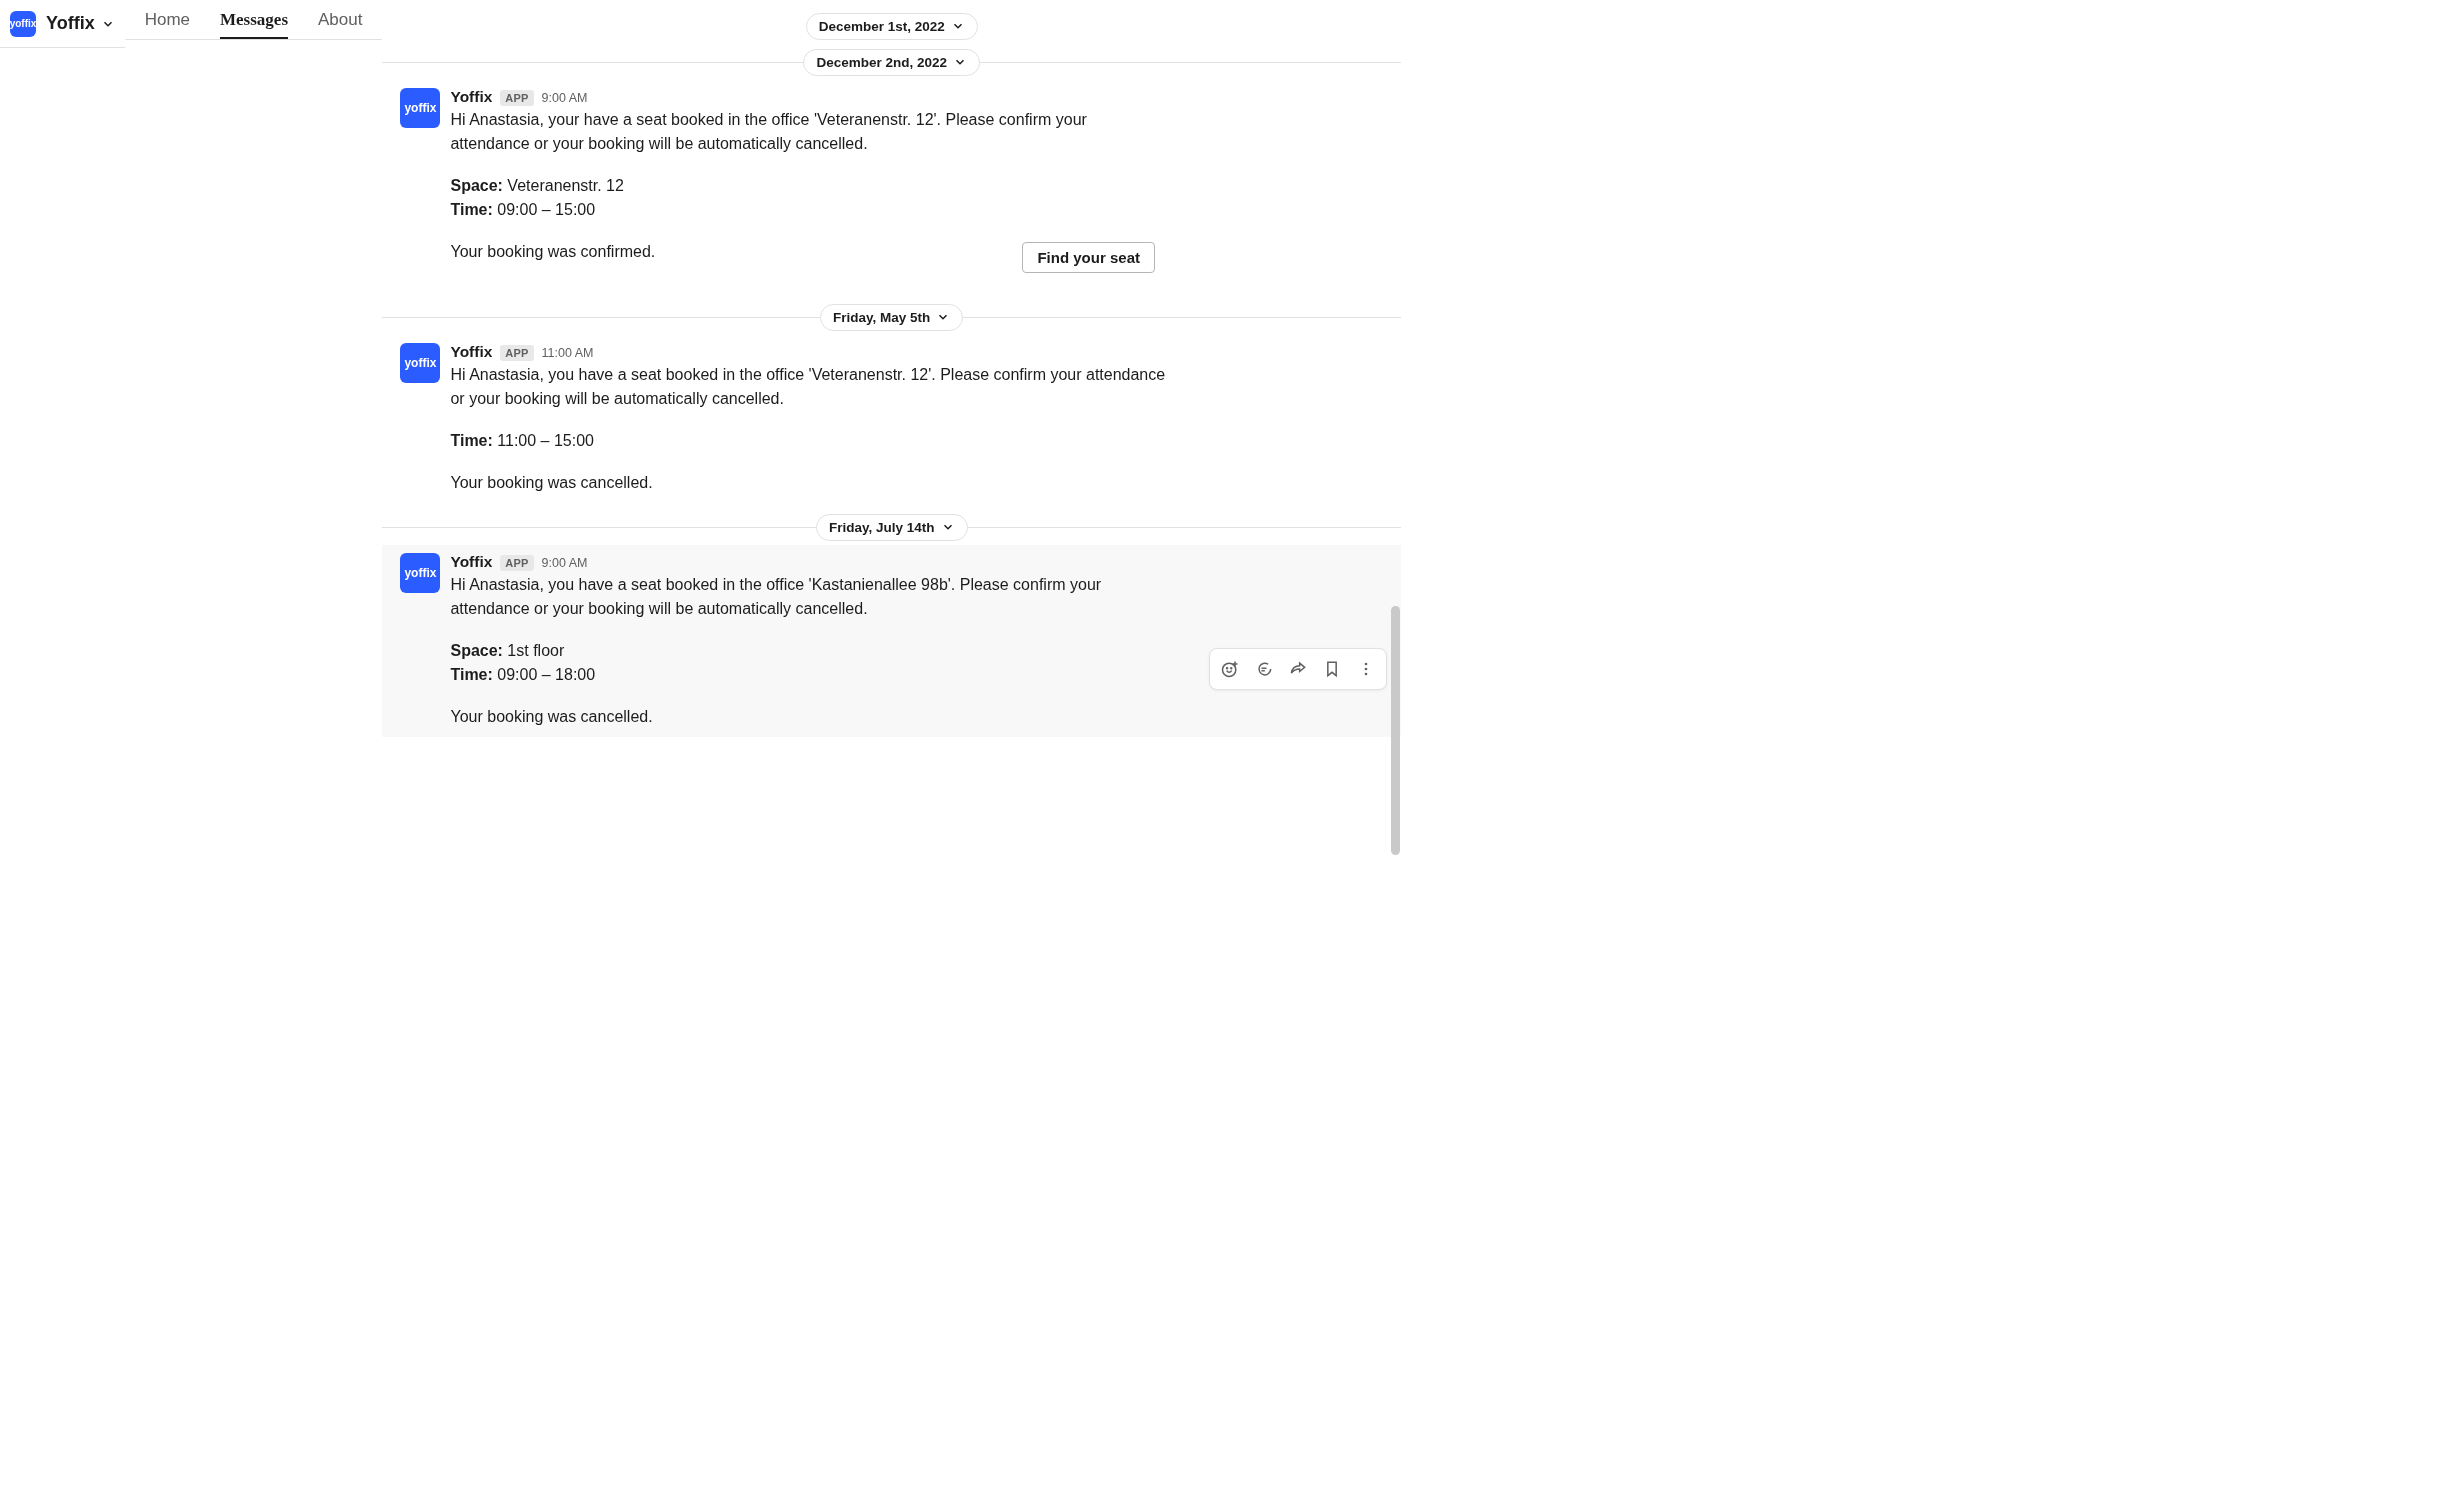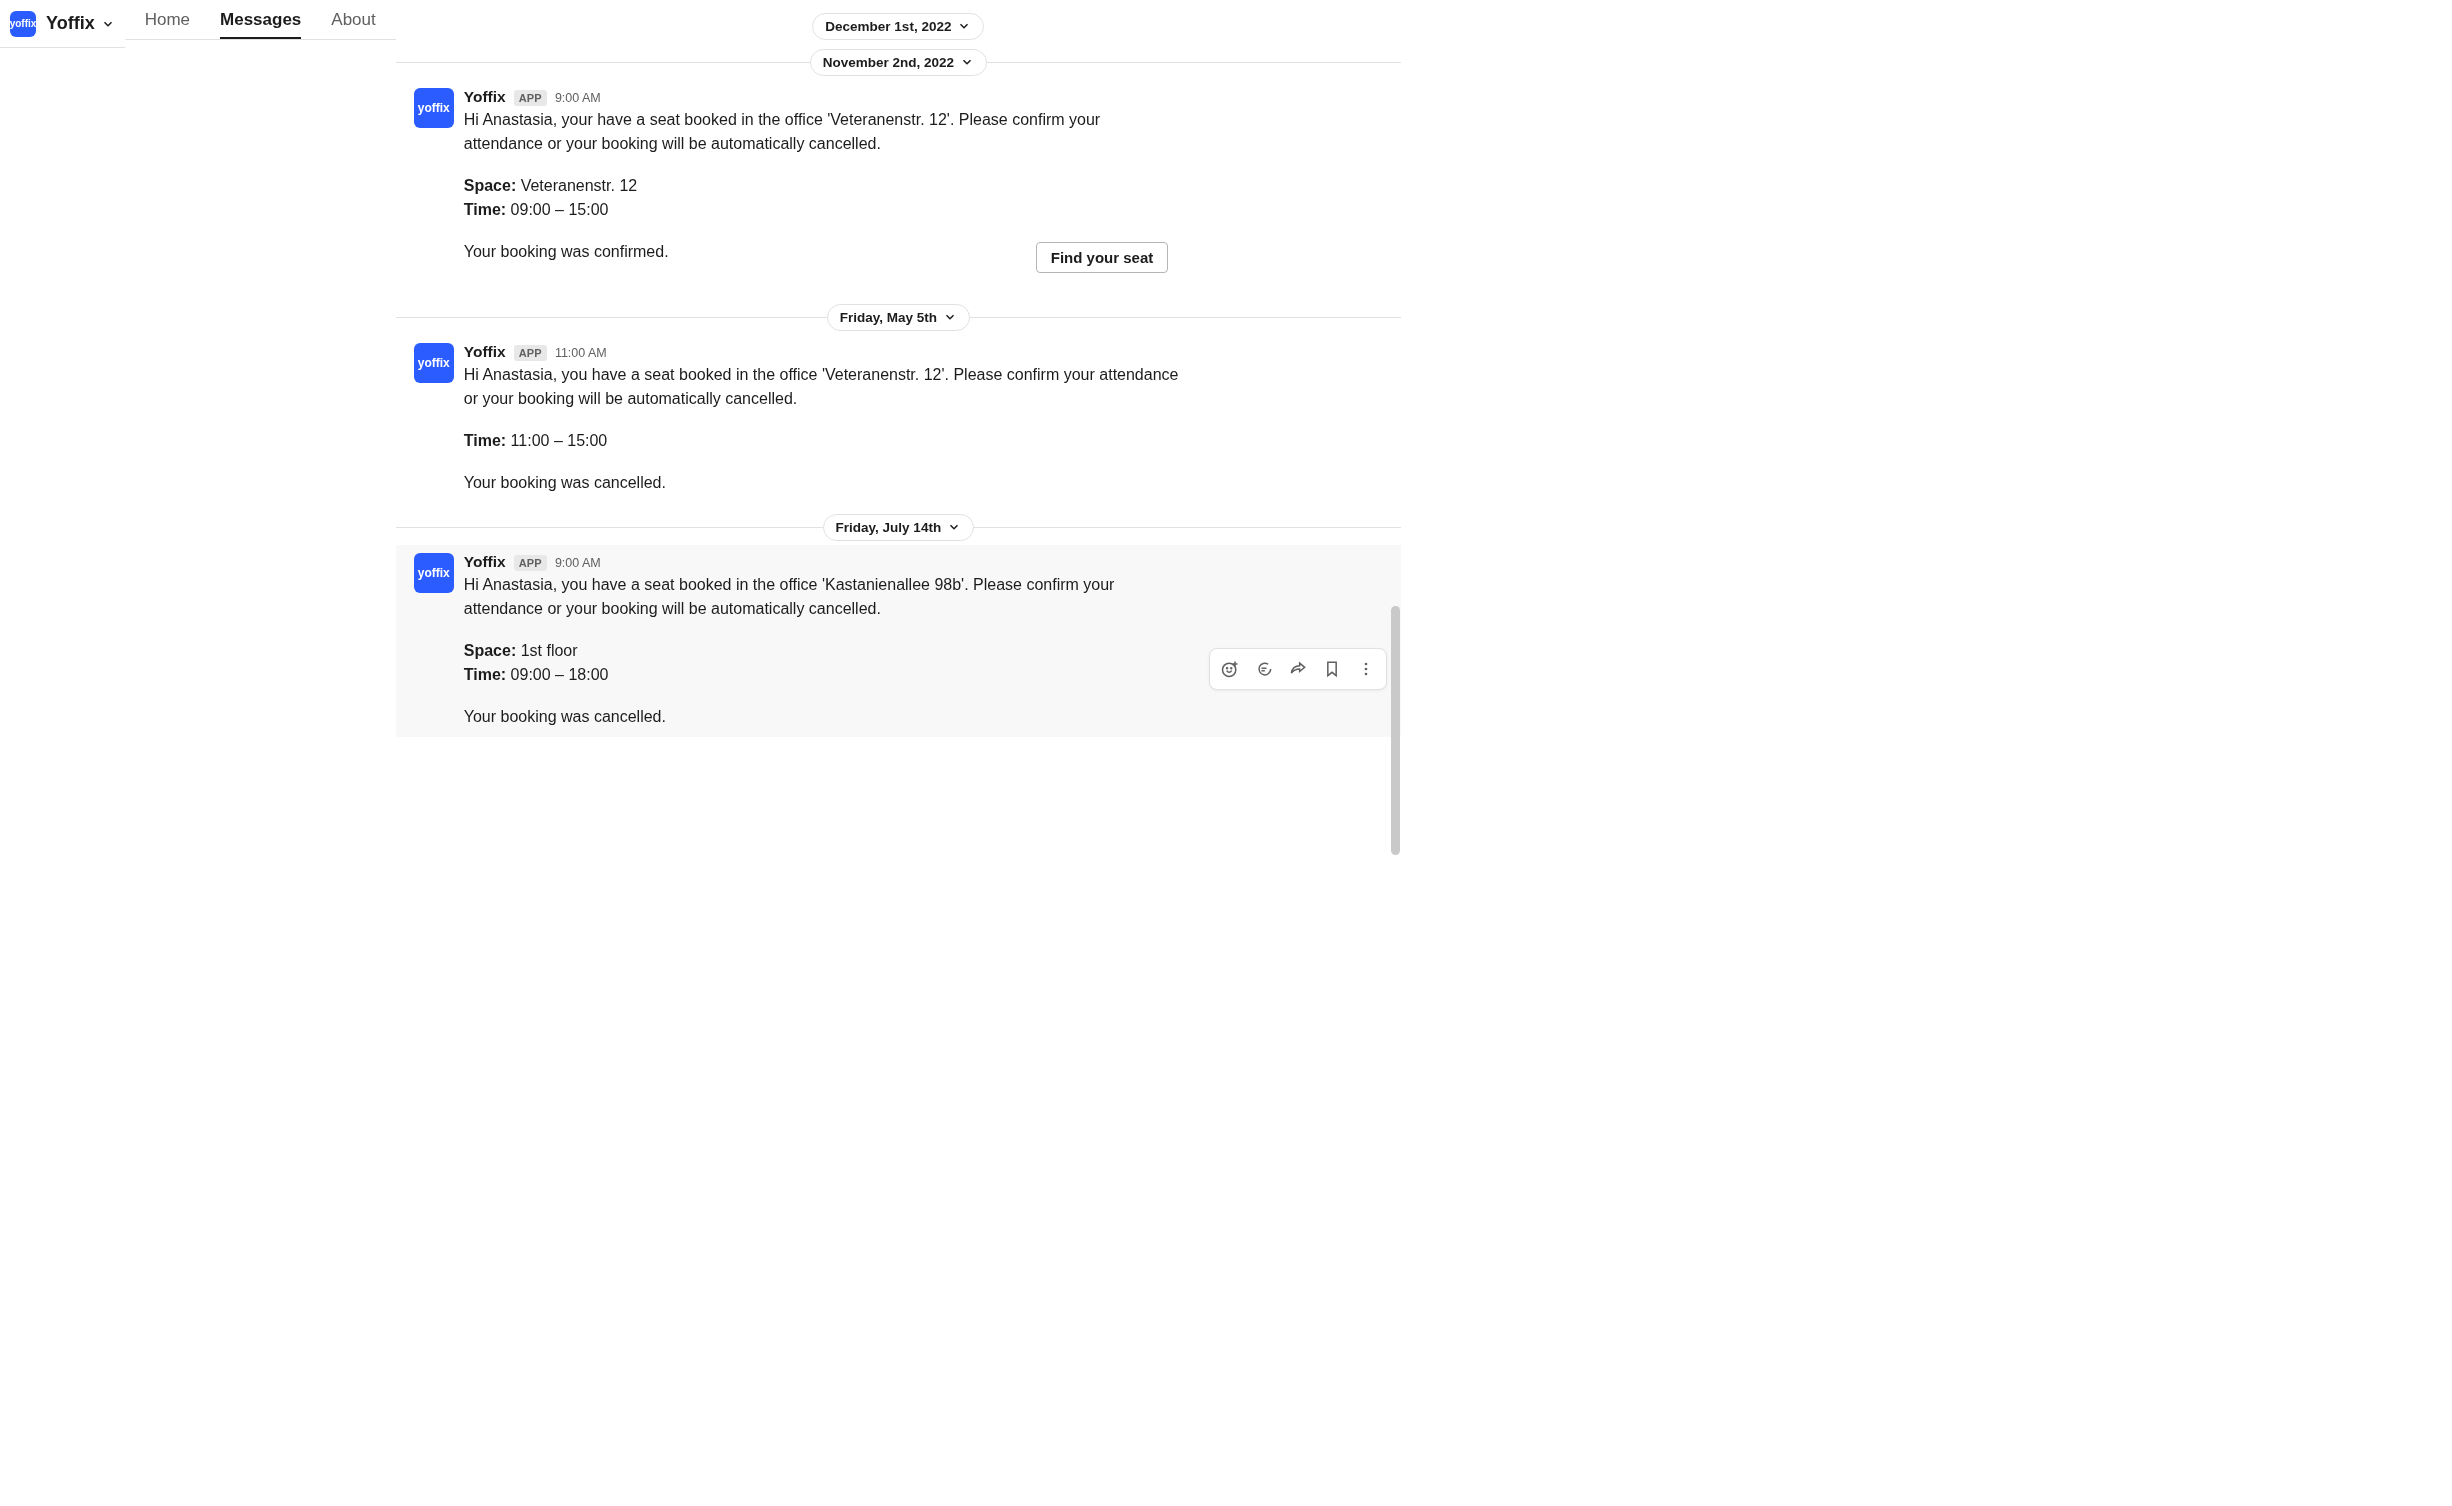--- a/index.html
+++ b/index.html
@@ -27,21 +27,21 @@
   .app-title { font-weight: 900; font-size: 18px; display: flex; align-items: center; gap: 6px; }
   .chevron { width: 14px; height: 14px; }
 
   
   .tabs {
     display: flex; gap: 30px; padding: 0 20px;
     border-bottom: 1px solid #e1e1e1;
     height: 40px; align-items: center;
   }
   .tab { font-size: 17px; color: #616061; cursor: pointer; height: 100%; display: flex; align-items: center; }
-  .tab.active { color: #1d1c1d; font-weight: 700; box-shadow: inset 0 -2px 0 #1d1c1d; }
+  .tab.active { color: #1d1c1d; font-weight: 700; box-shadow: inset 0 -2px 0 #1d1c1d; font-family: Liberation Serif, serif; }
 
   
   .msg-list { position: relative; flex: 1; overflow: hidden; }
   .msg-list-inner { position: absolute; left: 0; right: 0; top: -18px; }
 
   .cut-text { font-size: 16px; color: #1d1c1d; padding: 0 0 8px 68px; }
 
   .date-row { position: relative; display: flex; justify-content: center; height: 36px; align-items: center; }
   .date-row .line { position: absolute; left: 0; right: 0; top: 50%; height: 1px; background: #e1e1e1; }
   .date-pill {
@@ -121,21 +121,21 @@
         <span>December 1st, 2022</span>
         <svg class="chevron" viewBox="0 0 24 24" fill="none" stroke="currentColor" stroke-width="2.5">
               <polyline points="6 9 12 15 18 9"></polyline>
             </svg>
       </div>
     </div>
 
     <div class="date-row">
       <div class="line"></div>
       <div class="date-pill">
-        <span>November 2nd, 2022</span>
+        <span>December 2nd, 2022</span>
         <svg class="chevron" viewBox="0 0 24 24" fill="none" stroke="currentColor" stroke-width="2.5">
               <polyline points="6 9 12 15 18 9"></polyline>
             </svg>
       </div>
     </div>
 
     <div class="msg">
       <div class="avatar">yoffix</div>
       <div class="msg-body">
         <div class="msg-head">

